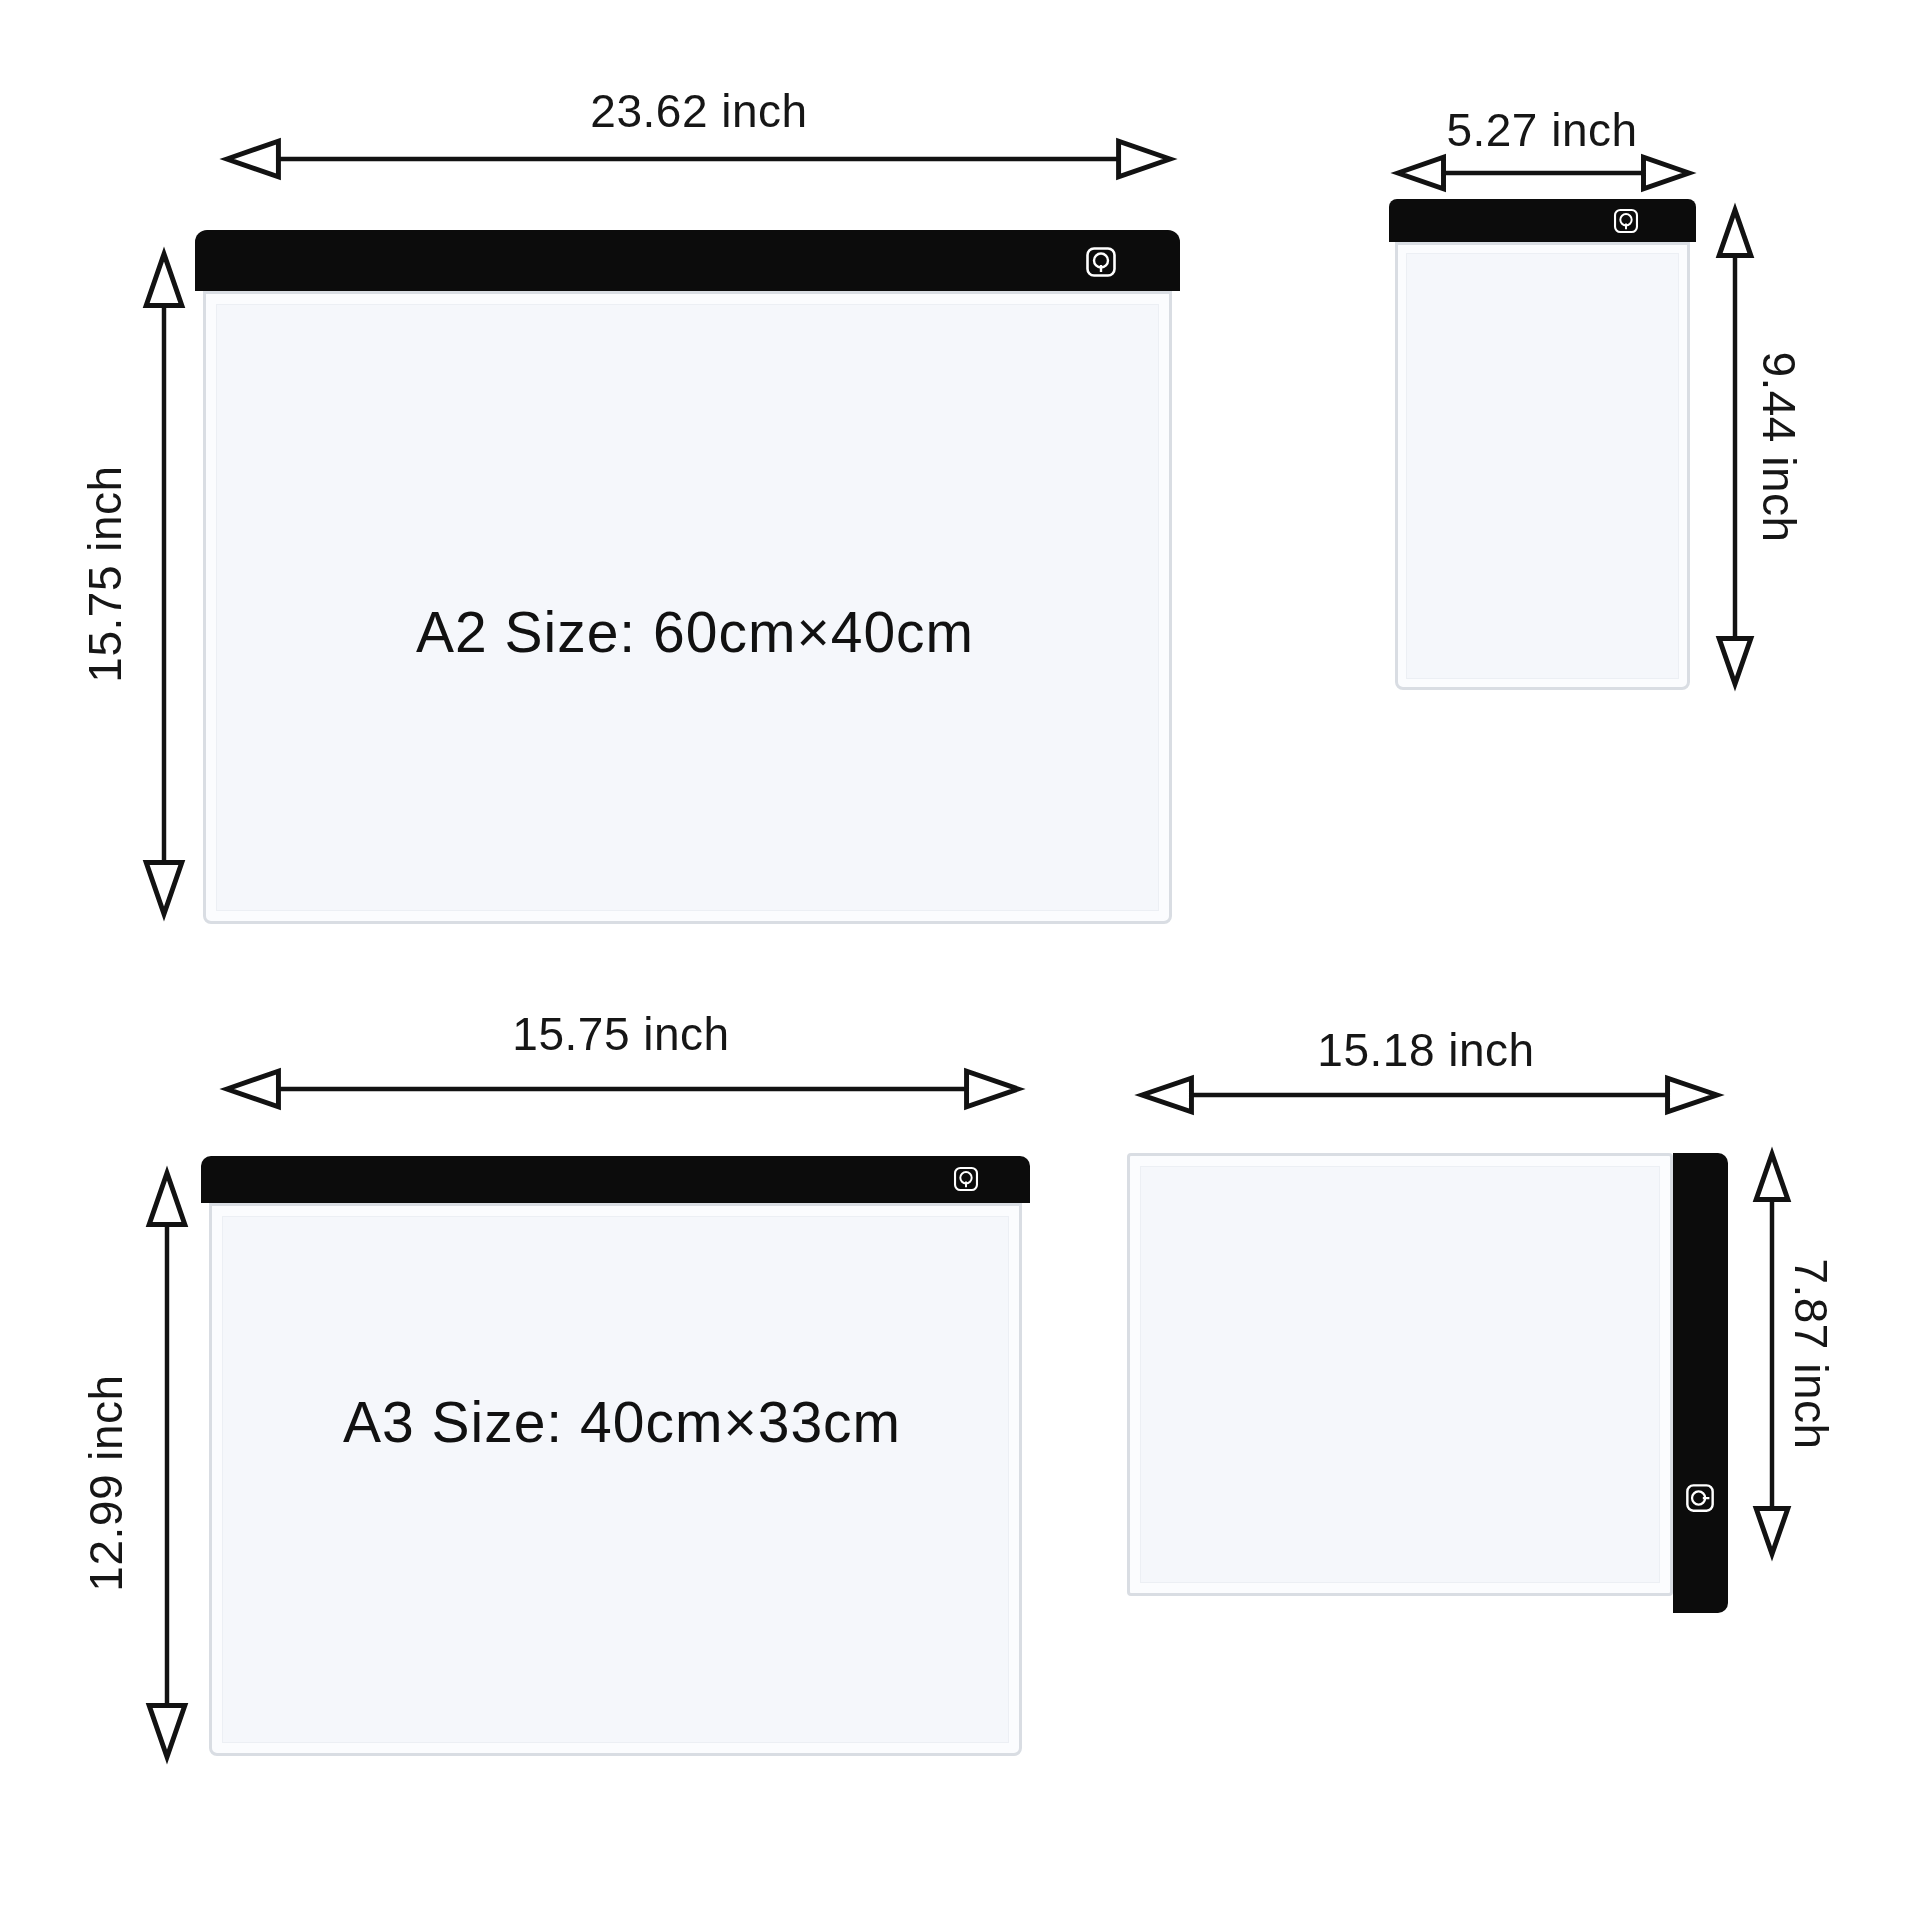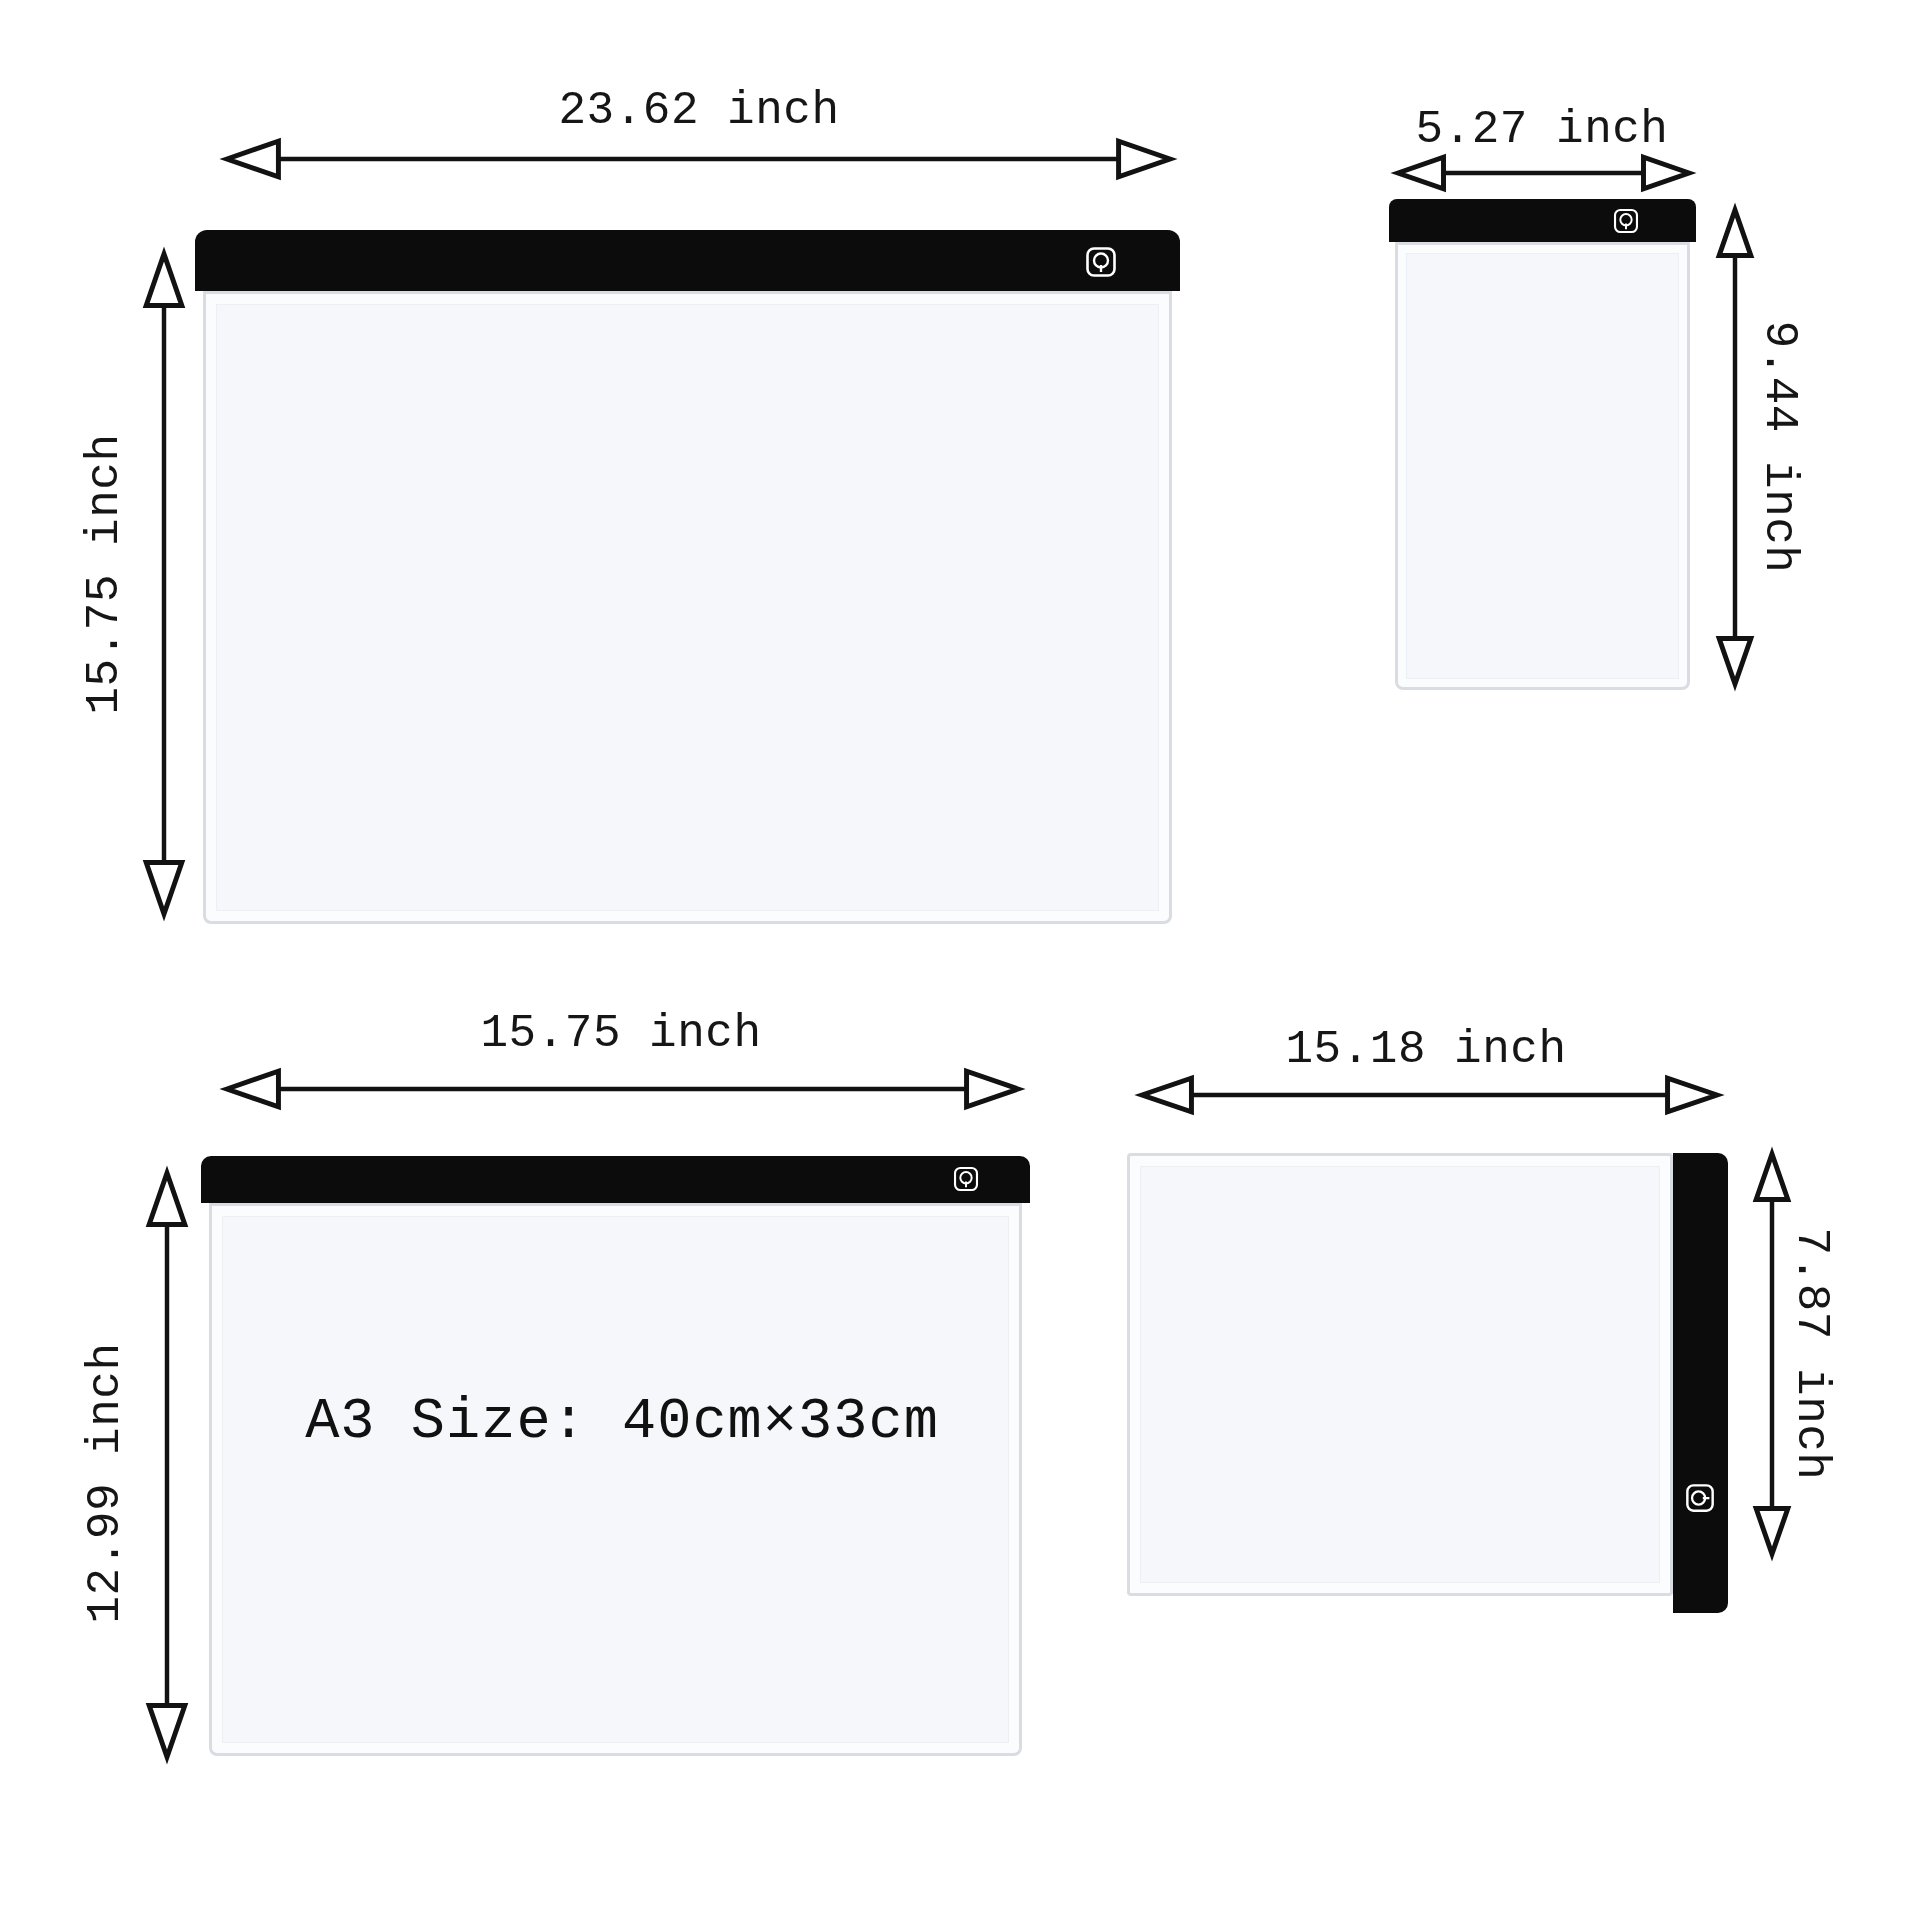--- a/index.html
+++ b/index.html
@@ -1,19 +1,19 @@
 <!DOCTYPE html>
 <html style="--background: #ffffff; --bar-black: #0c0c0c; --text: #161616; --pad-frame-border: #d9dde3; --pad-body: #fbfcfe; --pad-surface: #f5f7fb;"><head>
 <meta charset="utf-8">
 <style>
   html,body{margin:0;padding:0;background:#fff;}
   .canvas{
     position:relative;width:1927px;height:1927px;overflow:hidden;
     background:var(--background,#fff);
-    font-family:Liberation Mono, monospace;
+    font-family:Liberation Sans, sans-serif;
     color:var(--text,#161616);
   }
   .dim-label{
     position:absolute;transform:translate(-50%,-50%);
     font-size:46px;letter-spacing:0.5px;white-space:nowrap;
   }
   .vlabel-left{position:absolute;transform:translate(-50%,-50%) rotate(-90deg);
     font-size:46px;letter-spacing:0.5px;white-space:nowrap;}
   .vlabel-right{position:absolute;transform:translate(-50%,-50%) rotate(90deg);
     font-size:46px;letter-spacing:0.5px;white-space:nowrap;}
@@ -71,20 +71,21 @@
     <svg class="power" style="right:63px;top:16px" width="32" height="32" viewBox="0 0 32 32">
       <rect x="2.5" y="2.5" width="27" height="27" rx="6.5" fill="none" stroke="#fff" stroke-width="2.6"></rect>
       <circle cx="16" cy="14.5" r="7" fill="none" stroke="#fff" stroke-width="2.4"></circle>
       <line x1="16" y1="19" x2="16" y2="26" stroke="#fff" stroke-width="2.4"></line>
     </svg>
     <div class="body" style="top:61px">
       <div class="surface"></div>
     </div>
   </div>
 
+  <div class="size-label" style="left:695px;top:632px">A2 Size:  60cm×40cm</div>
 
   <div class="dim-label" style="left:1542px;top:130px">5.27 inch</div>
 
   <svg class="arrow" style="left:1394px;top:151px" width="299" height="44" viewBox="0 0 302 44">
     <line x1="26" y1="22" x2="276" y2="22"></line>
     <polygon points="4,22 50,6 50,38"></polygon>
     <polygon points="298,22 252,6 252,38"></polygon>
   </svg>
 
   <svg class="arrow" style="left:1713px;top:206px" width="44" height="482" viewBox="0 0 44 487">

